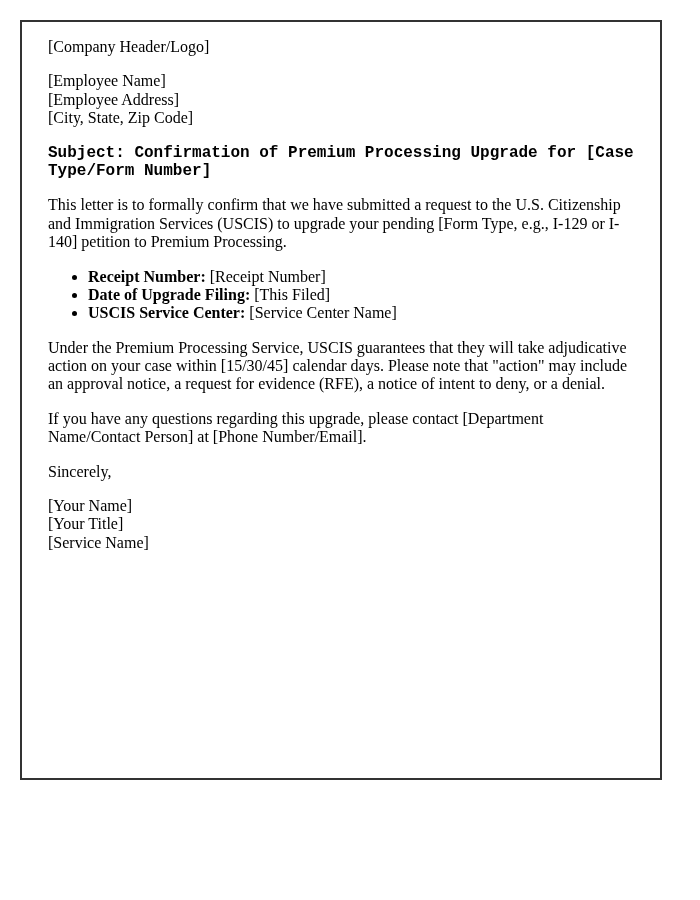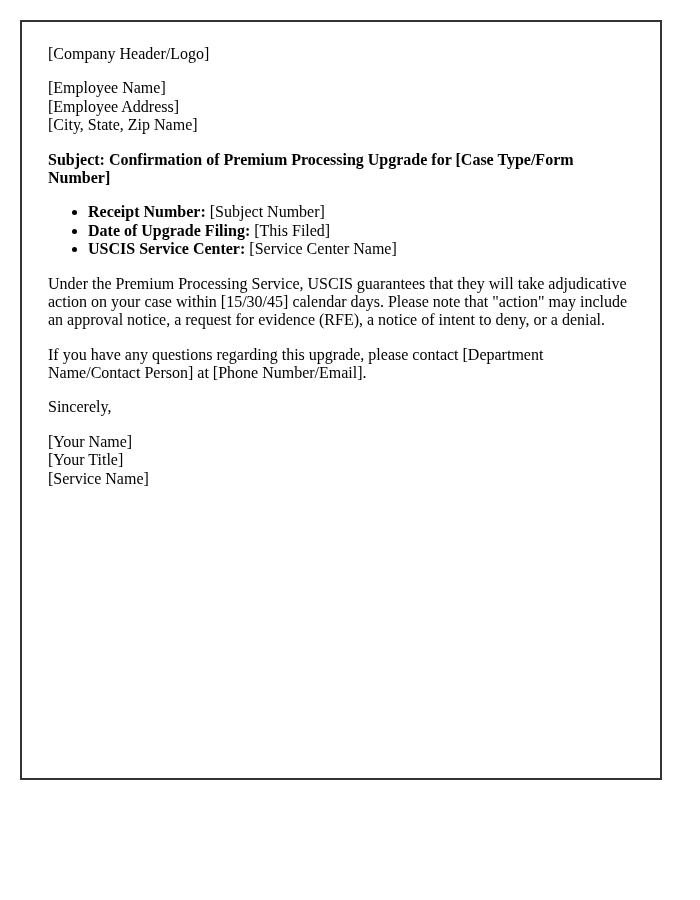--- a/index.html
+++ b/index.html
@@ -17,63 +17,65 @@
     -webkit-font-smoothing: antialiased;
   }
   .letter {
     position: absolute;
     left: 20px;
     top: 20px;
     width: 642px;
     height: 760px;
     box-sizing: border-box;
     border: 2px solid #333333;
-    padding: 7px 26px;
+    padding: 0 26px;
     background: #ffffff;
     overflow: hidden;
   }
   .letter p {
     margin: 16px 0;
     line-height: 1.15;
   }
   .letter ul {
     margin: 16px 0;
     padding-left: 40px;
     line-height: 1.15;
   }
   .letter li {
     margin: 0;
   }
   .bold {
     font-weight: bold;
+    font-family: Liberation Mono, monospace;
   }
 </style>
 </head>
 <body>
 
 <div class="letter">
 
   <p>[Company Header/Logo]</p>
 
 
   <p>
     <span>[Employee Name]</span><br>
     <span>[Employee Address]</span><br>
-    <span>[City, State, Zip Name]</span>
+    <span>[City, State, Zip Code]</span>
   </p>
 
   <p class="bold">Subject: Confirmation of Premium Processing Upgrade for [Case Type/Form Number]</p>
 
 
+  <p>This letter is to formally confirm that we have submitted a request to the U.S. Citizenship and Immigration Services (USCIS) to upgrade your pending [Form Type, e.g., I-129 or I-140] petition to Premium Processing.</p>
 
 
   <ul>
     <li>
       <strong>Receipt Number:</strong>
-      <span>[Subject Number]</span>
+      <span>[Receipt Number]</span>
     </li>
     <li>
       <strong>Date of Upgrade Filing:</strong>
       <span>[This Filed]</span>
     </li>
     <li>
       <strong>USCIS Service Center:</strong>
       <span>[Service Center Name]</span>
     </li>
   </ul>

